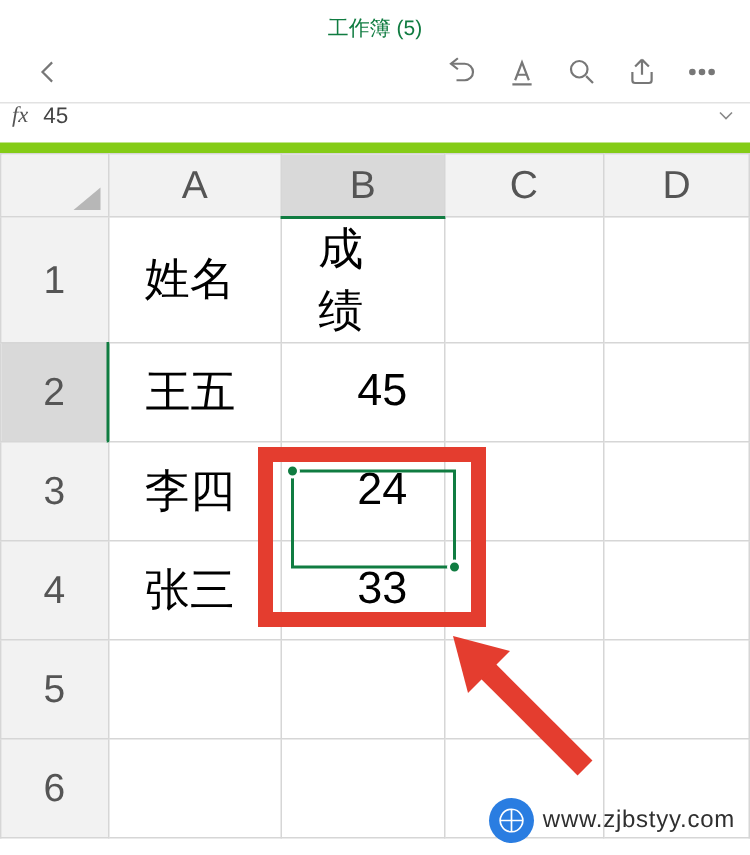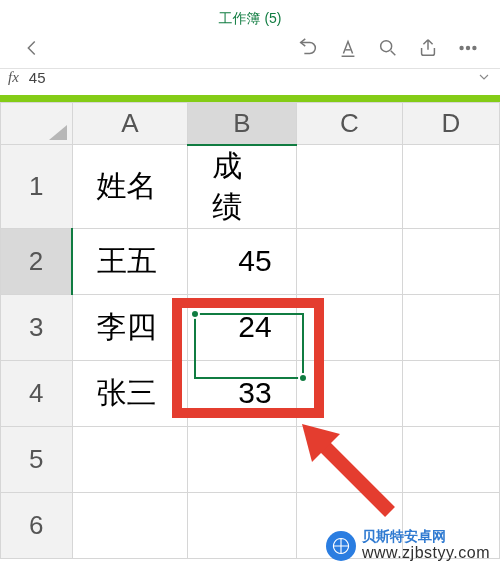--- a/index.html
+++ b/index.html
@@ -179,16 +179,15 @@
   </div>
 </div>
 
 <div class="watermark">
   <div class="wm-icon">
     <svg viewBox="0 0 24 24">
         <path d="M12 2 a10 10 0 1 0 0.001 0 M12 2 v20 M2 12 h20" stroke="#fff" stroke-width="1.5" fill="none"></path>
       </svg>
   </div>
   <div class="wm-text">
-    <span class="wm-main">贝斯特安卓网</span>
     <span class="wm-sub">www.zjbstyy.com</span>
   </div>
 </div>
 
 </body></html>

